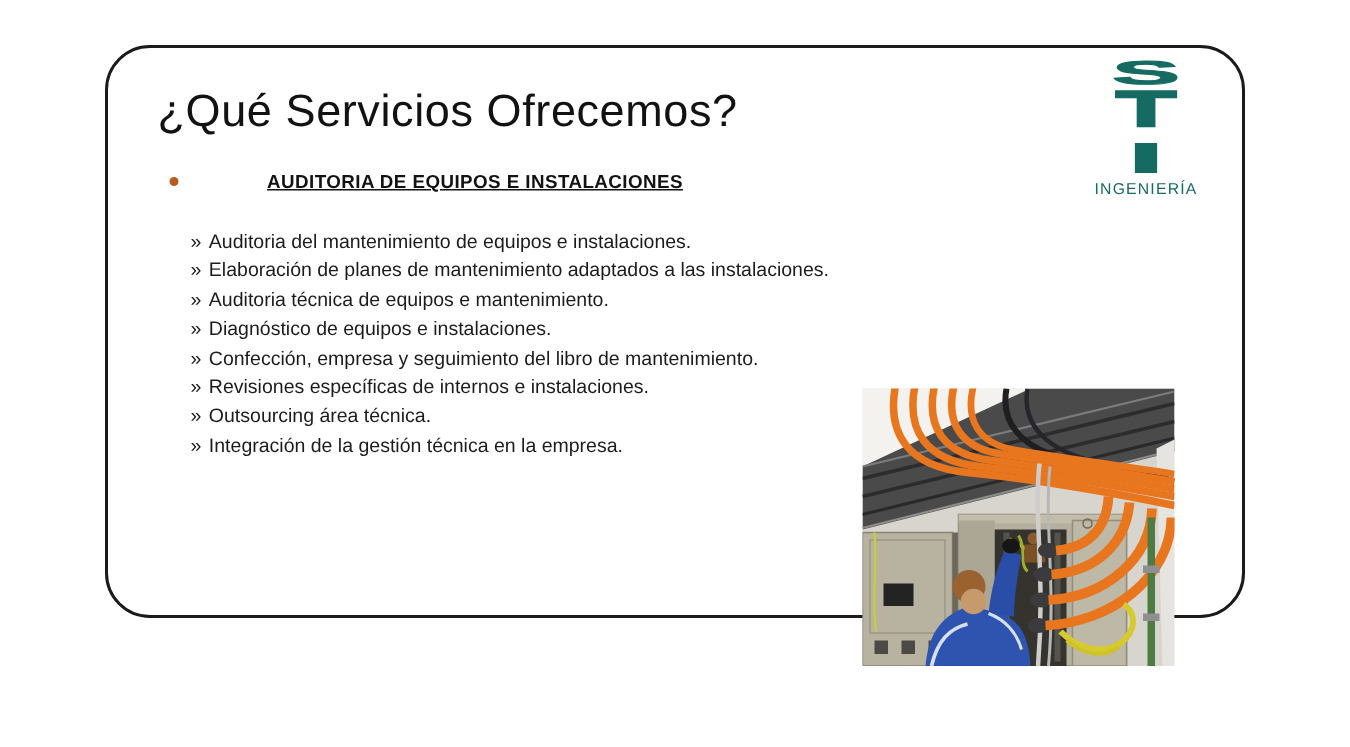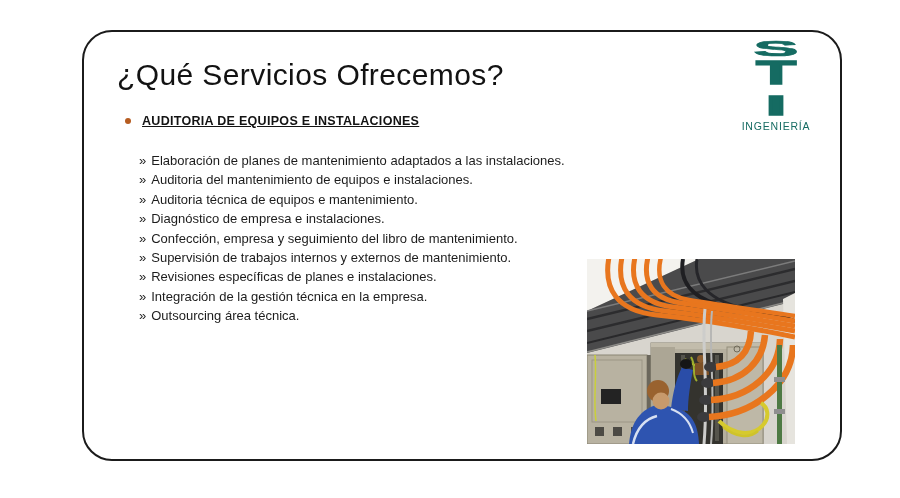--- a/index.html
+++ b/index.html
@@ -10,41 +10,41 @@
     --cable_orange:#e8761e;
   }
   *{box-sizing:border-box;}
   html,body{margin:0;padding:0;}
   body{
     width:900px;height:498px;position:relative;background:#ffffff;
     font-family:"Liberation Sans", sans-serif;color:var(--text_color);
     overflow:hidden;
   }
   .slide{
-    position:absolute;left:70px;top:30px;width:760px;height:431px;
-    background:#ffffff;border:2px solid var(--border_color);border-radius:30px;margin-left:12px;
+    position:absolute;left:70px;top:30px;width:760px;height:382px;
+    background:#ffffff;border:2px solid var(--border_color);border-radius:30px;
   }
   .slide-title{
     position:absolute;left:33px;top:25px;
     font-size:30px;line-height:36px;letter-spacing:.4px;color:#121212;
     white-space:nowrap;
   }
   
   .logo{
     position:absolute;left:640px;top:4px;width:104px;text-align:center;
     color:var(--logo_teal);
   }
   .logo svg{display:block;margin:0 auto;}
   .logo-sub{
     font-size:10.5px;font-weight:normal;letter-spacing:.8px;margin-top:2px;
     color:var(--logo_teal);white-space:nowrap;
   }
   .logo-letter{fill:var(--logo_teal);stroke:var(--logo_teal);font-family:"Liberation Sans",sans-serif;font-weight:bold;}
   
-  .bullet-row{position:absolute;left:41px;top:82px;display:flex;align-items:center;}
+  .bullet-row{position:absolute;left:41px;top:82px;display:flex;align-items:center;gap:48px;}
   .bullet-dot{
     width:6px;height:6px;border-radius:50%;background:var(--bullet_orange);
     margin-right:11px;flex:0 0 auto;
   }
   .section-heading{
     font-size:12.5px;font-weight:bold;text-decoration:underline;
     letter-spacing:.3px;color:#131313;white-space:nowrap;
   }
   
   .service-list{position:absolute;left:55px;top:119px;width:480px;}
@@ -78,29 +78,28 @@
     </svg>
     <div class="logo-sub">INGENIERÍA</div>
   </div>
 
   <div class="bullet-row">
     <span class="bullet-dot"></span>
     <span class="section-heading">AUDITORIA DE EQUIPOS E INSTALACIONES</span>
   </div>
 
   <div class="service-list">
+    <div class="service-item"><span class="marker">»</span><span>Auditoria del mantenimiento de equipos e instalaciones.</span></div>
     <div class="service-item"><span class="marker">»</span><span>Elaboración de planes de mantenimiento adaptados a las instalaciones.</span></div>
-    <div class="service-item"><span class="marker">»</span><span>Auditoria del mantenimiento de equipos e instalaciones.</span></div>
     <div class="service-item"><span class="marker">»</span><span>Auditoria técnica de equipos e mantenimiento.</span></div>
-    <div class="service-item"><span class="marker">»</span><span>Diagnóstico de empresa e instalaciones.</span></div>
+    <div class="service-item"><span class="marker">»</span><span>Diagnóstico de equipos e instalaciones.</span></div>
     <div class="service-item"><span class="marker">»</span><span>Confección, empresa y seguimiento del libro de mantenimiento.</span></div>
-    <div class="service-item"><span class="marker">»</span><span>Supervisión de trabajos internos y externos de mantenimiento.</span></div>
-    <div class="service-item"><span class="marker">»</span><span>Revisiones específicas de planes e instalaciones.</span></div>
+    <div class="service-item"><span class="marker">»</span><span>Revisiones específicas de internos e instalaciones.</span></div>
+    <div class="service-item"><span class="marker">»</span><span>Outsourcing área técnica.</span></div>
     <div class="service-item"><span class="marker">»</span><span>Integración de la gestión técnica en la empresa.</span></div>
-    <div class="service-item"><span class="marker">»</span><span>Outsourcing área técnica.</span></div>
   </div>
 
   <div class="photo">
     <svg width="208" height="185" viewBox="0 0 208 185">
 
       <rect width="208" height="185" fill="#d8d5ce"></rect>
 
       <polygon points="0,0 112,0 0,52" fill="#f3f2ee"></polygon>
 
       <polygon points="112,0 208,0 208,42 0,94 0,52" fill="#4a4a4b"></polygon>

